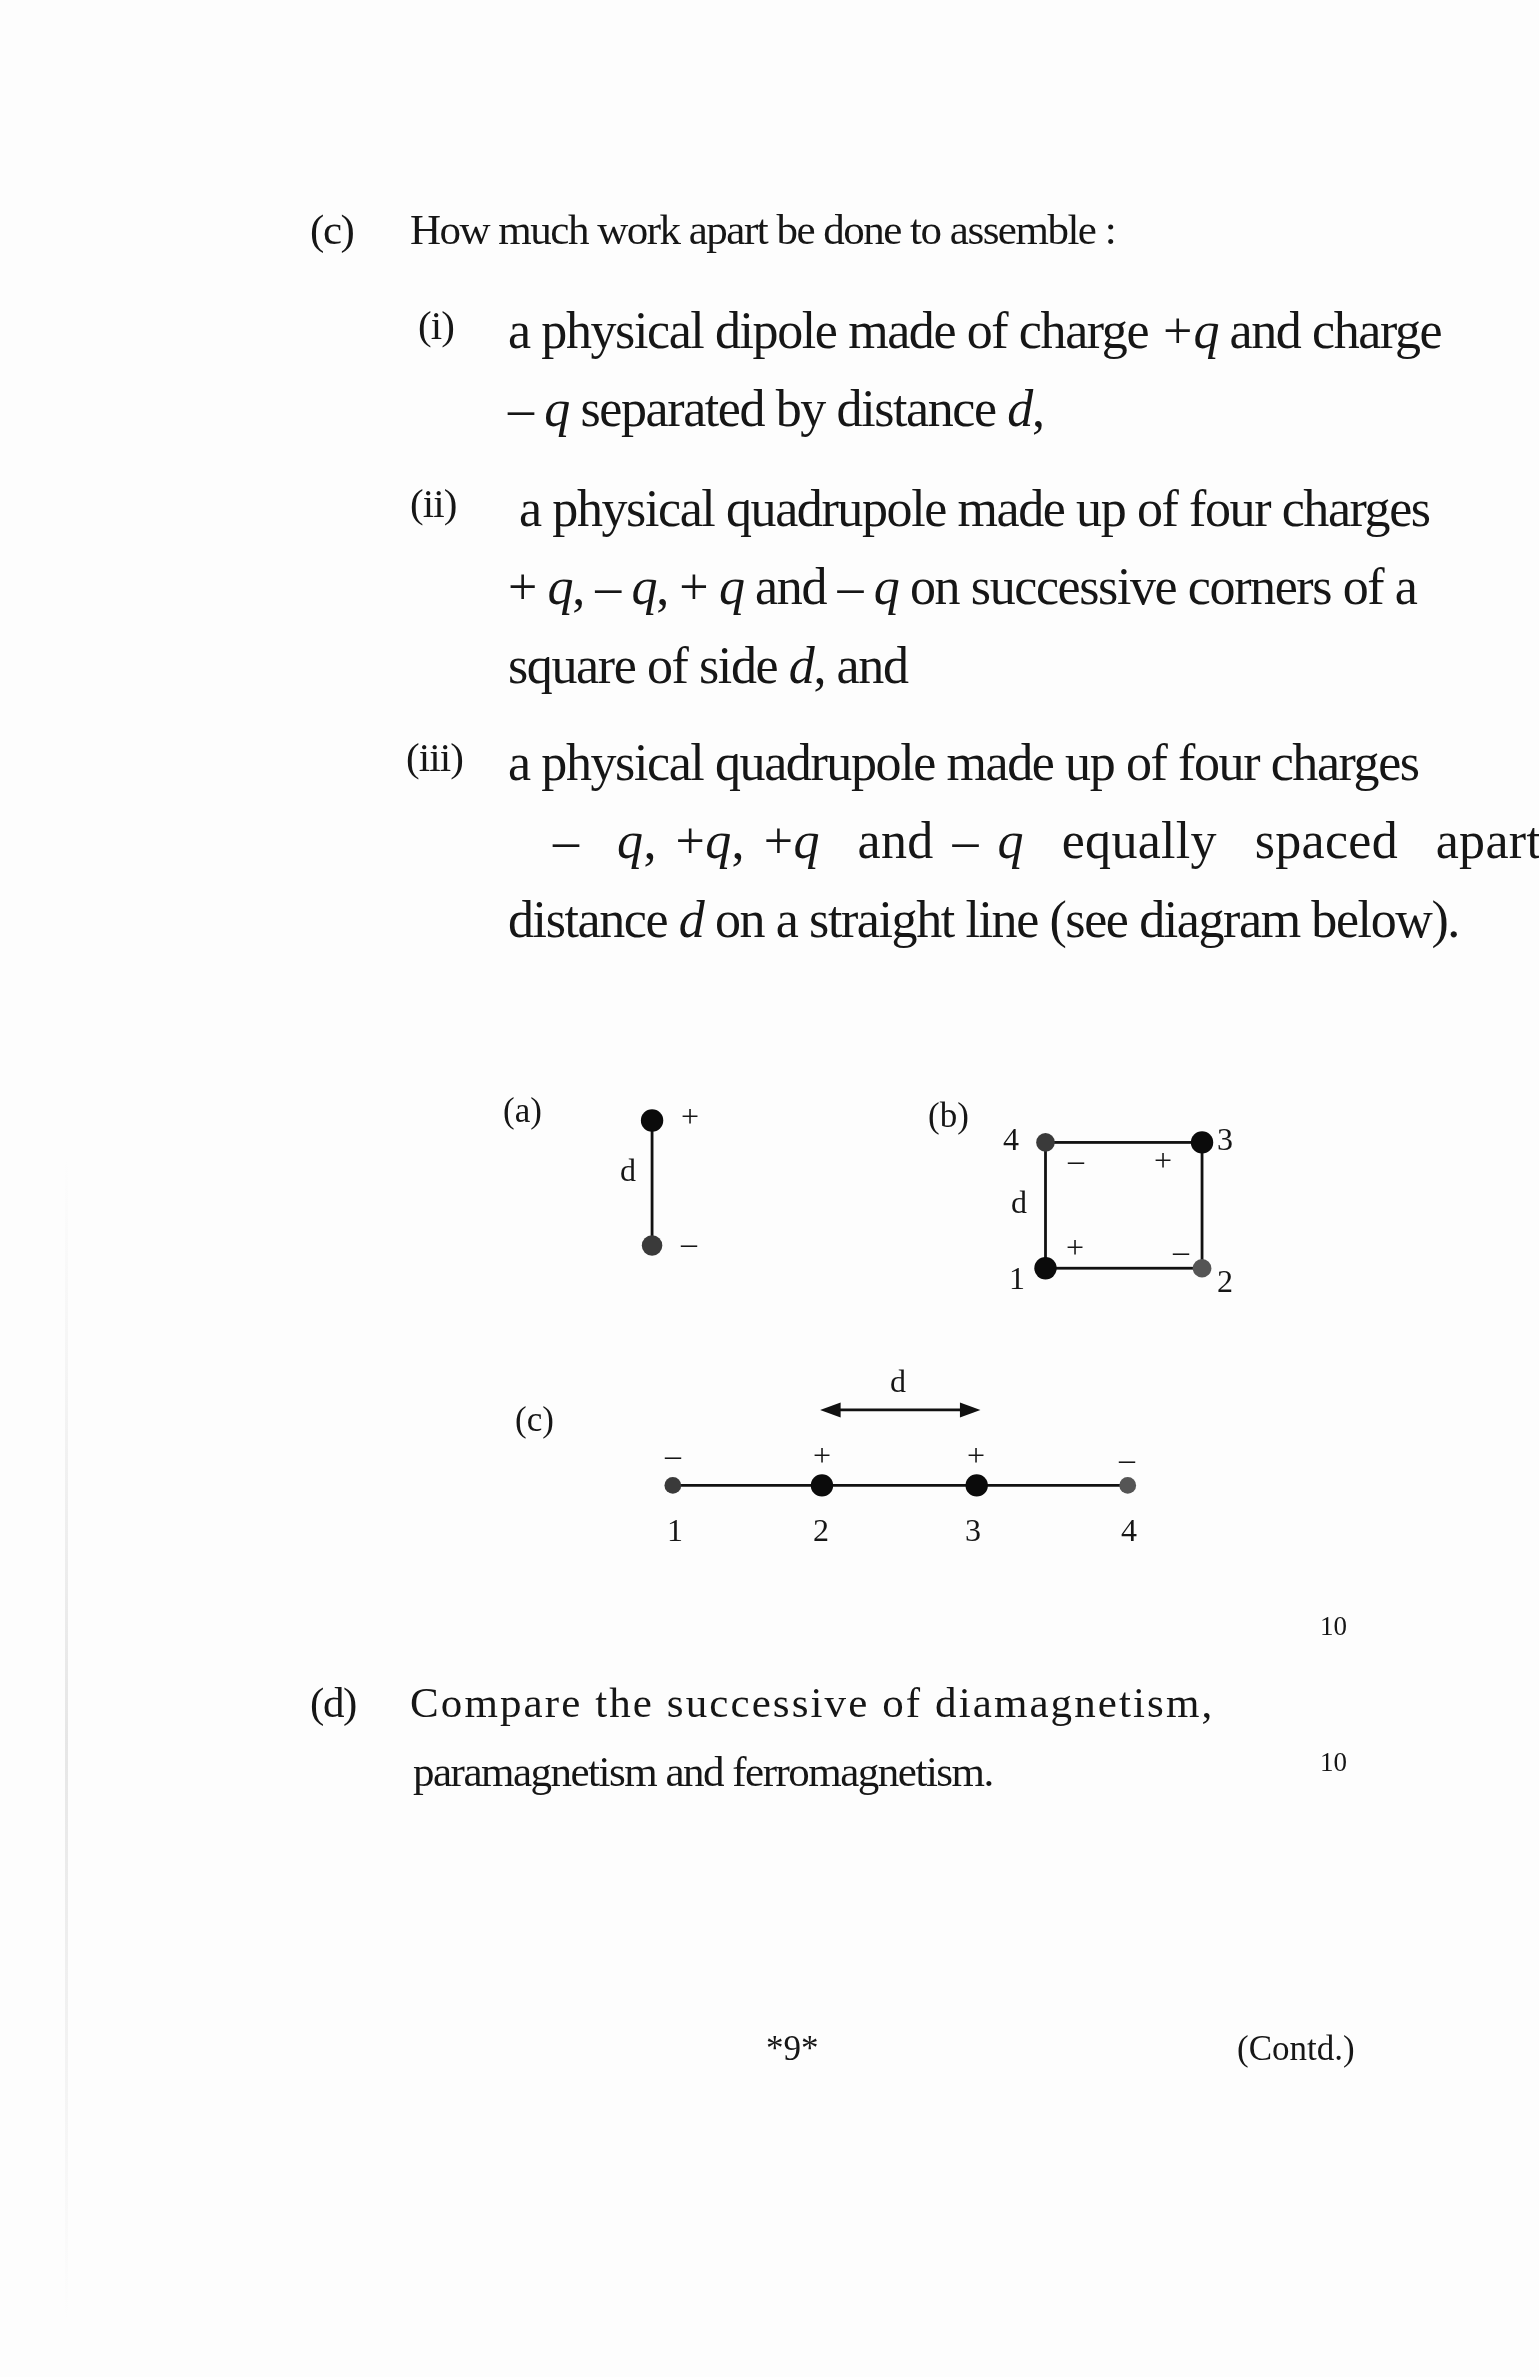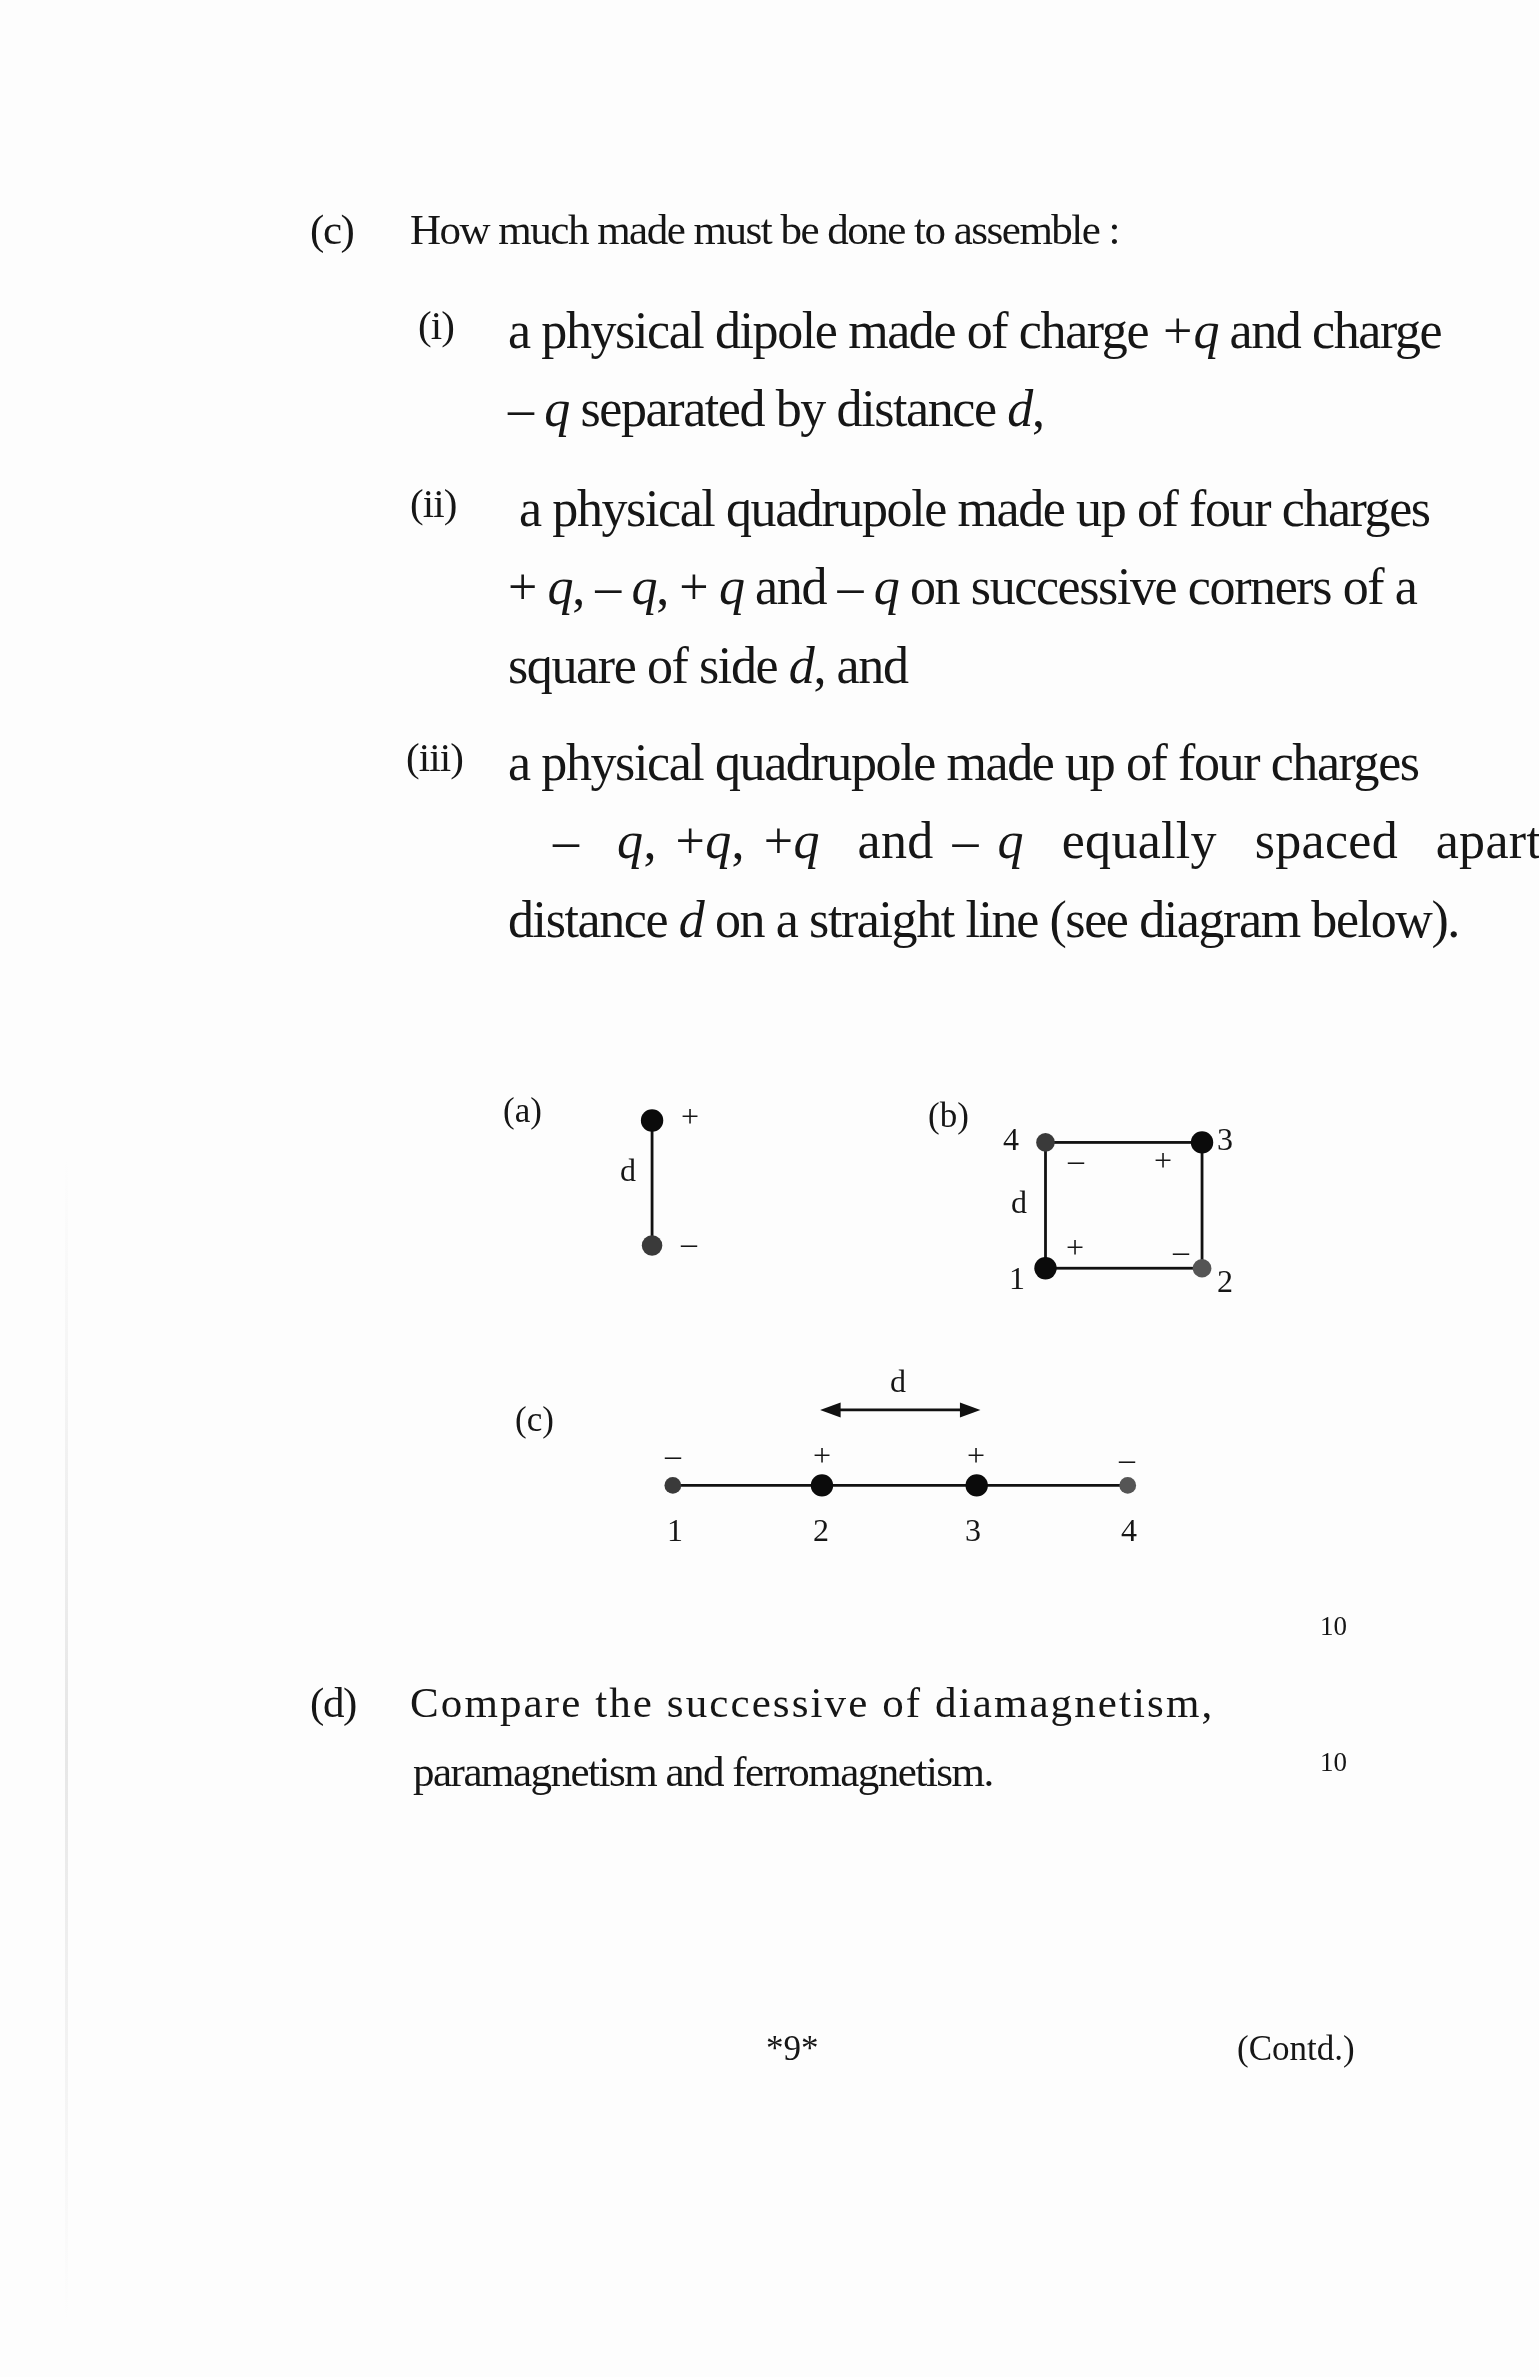--- a/index.html
+++ b/index.html
@@ -37,21 +37,21 @@
   .diag-text { font-size: 32px; }
   .footer-text { font-size: 35px; }
 </style>
 </head>
 <body>
 
 <div class="page-edge"></div>
 
 <div>
   <span class="abs q-label" style="left:310px; top:205px;">(c)</span>
-  <span class="abs q-text" style="left:410px; top:205px;">How much made must be done to assemble :</span>
+  <span class="abs q-text" style="left:410px; top:205px;">How much work apart be done to assemble :</span>
 
   <div>
     <span class="abs sub-label" style="left:418px; top:301px;">(i)</span>
     <span class="abs sub-text" style="left:508px; top:301px;">a physical dipole made of charge <i>+q</i> and charge</span>
     <span class="abs sub-text" style="left:508px; top:379px;">– <i>q</i> separated by distance <i>d</i>,</span>
   </div>
 
   <div>
     <span class="abs sub-label" style="left:410px; top:479px;font-family:Liberation Serif, serif;">(ii)</span>
     <span class="abs sub-text" style="left:519px; top:479px;">a physical quadrupole made up of four charges</span>

